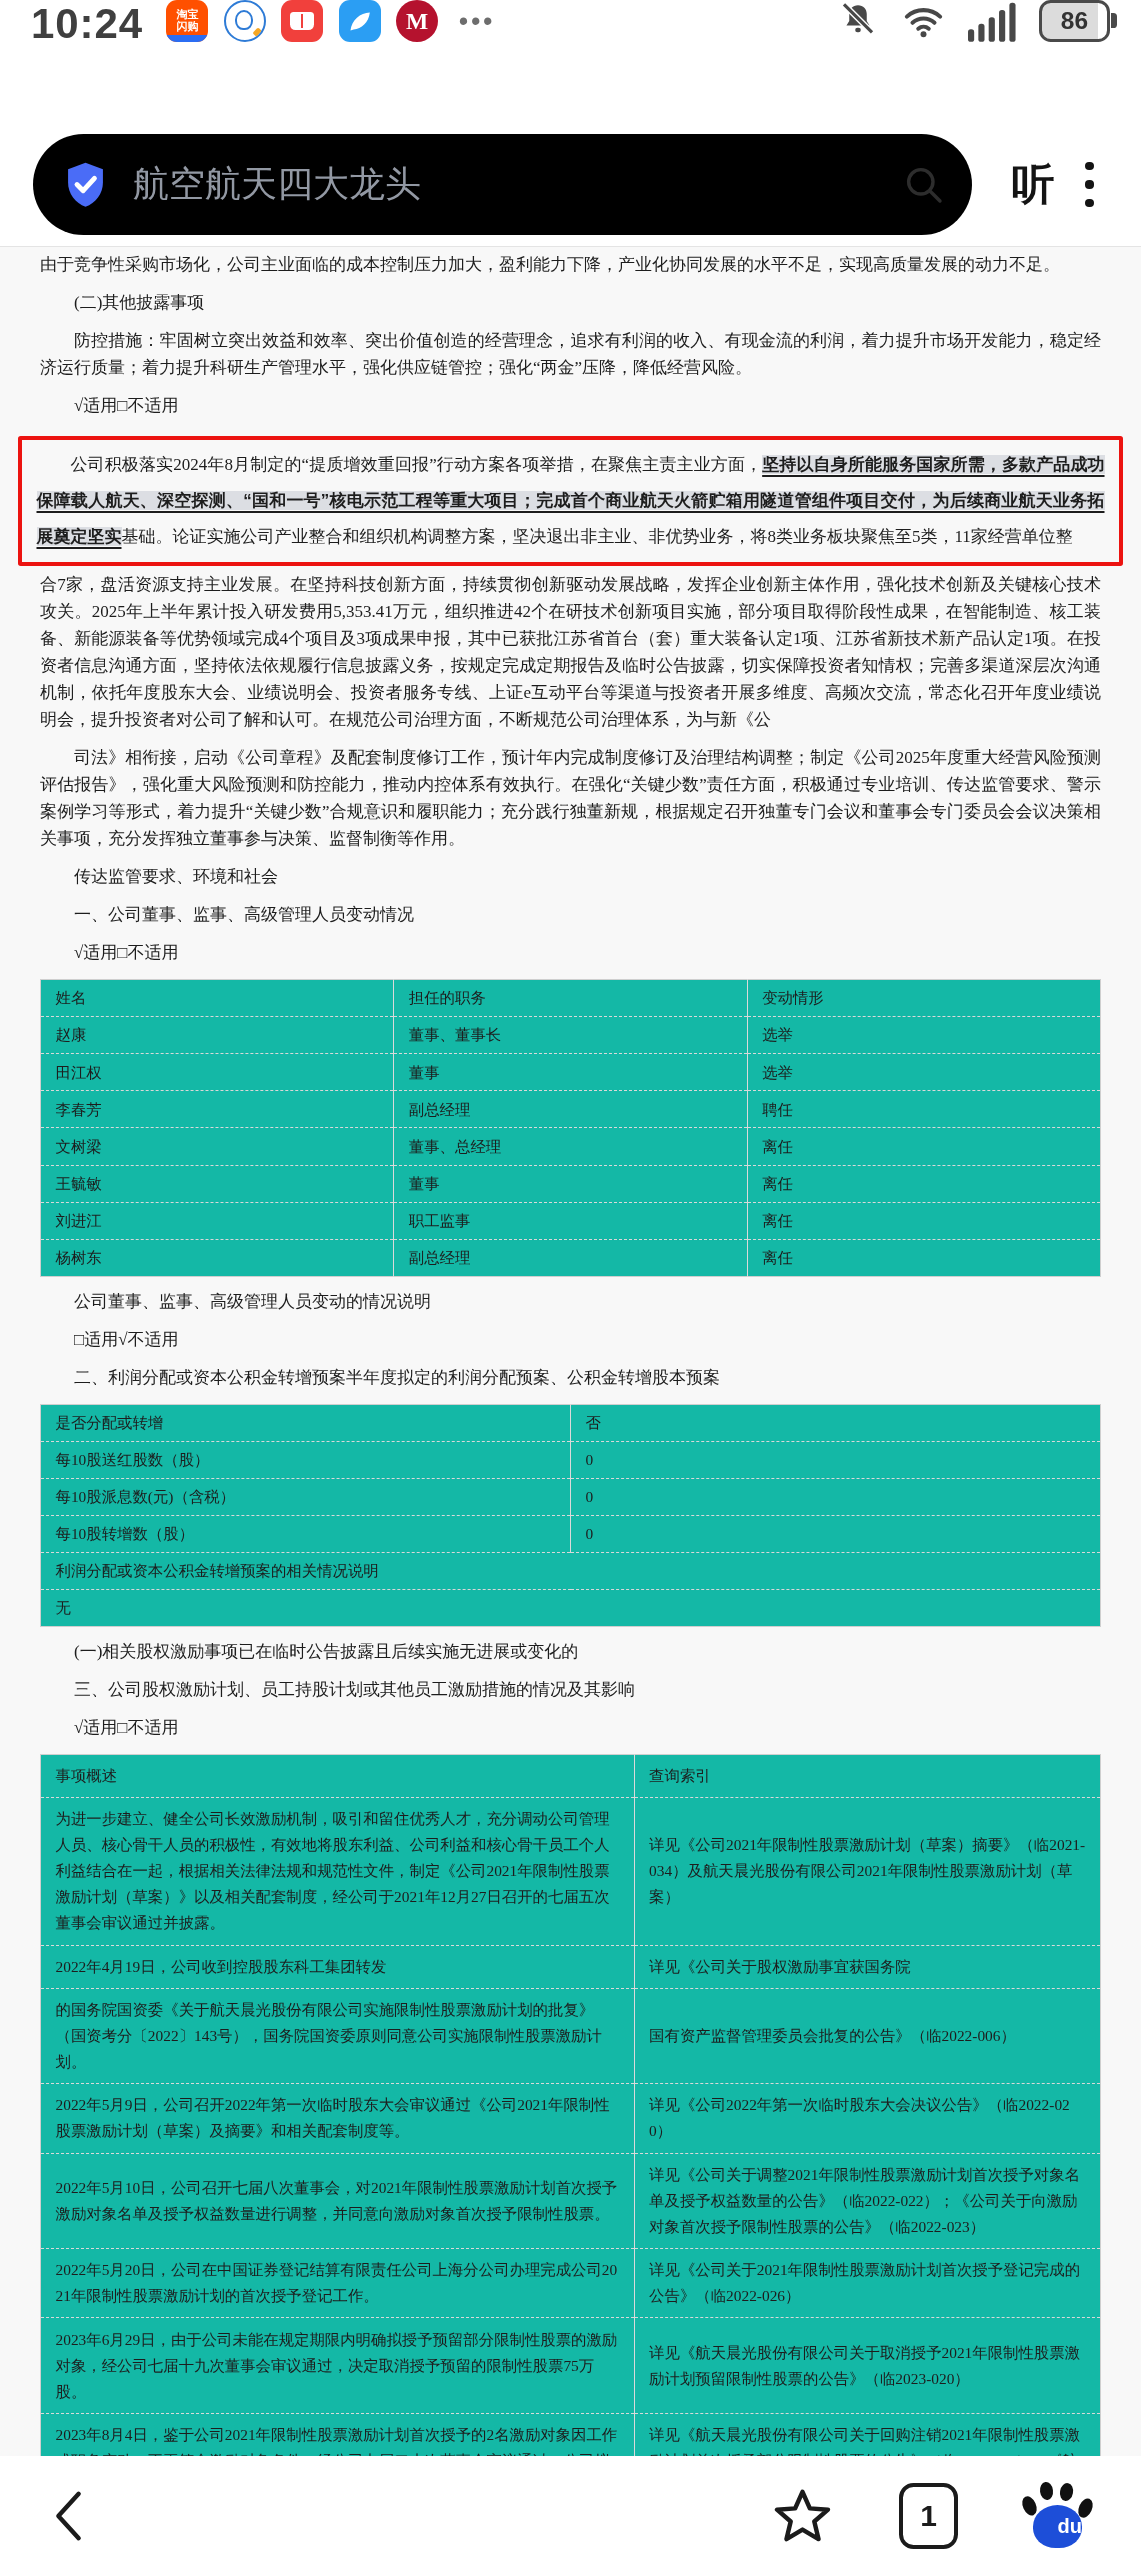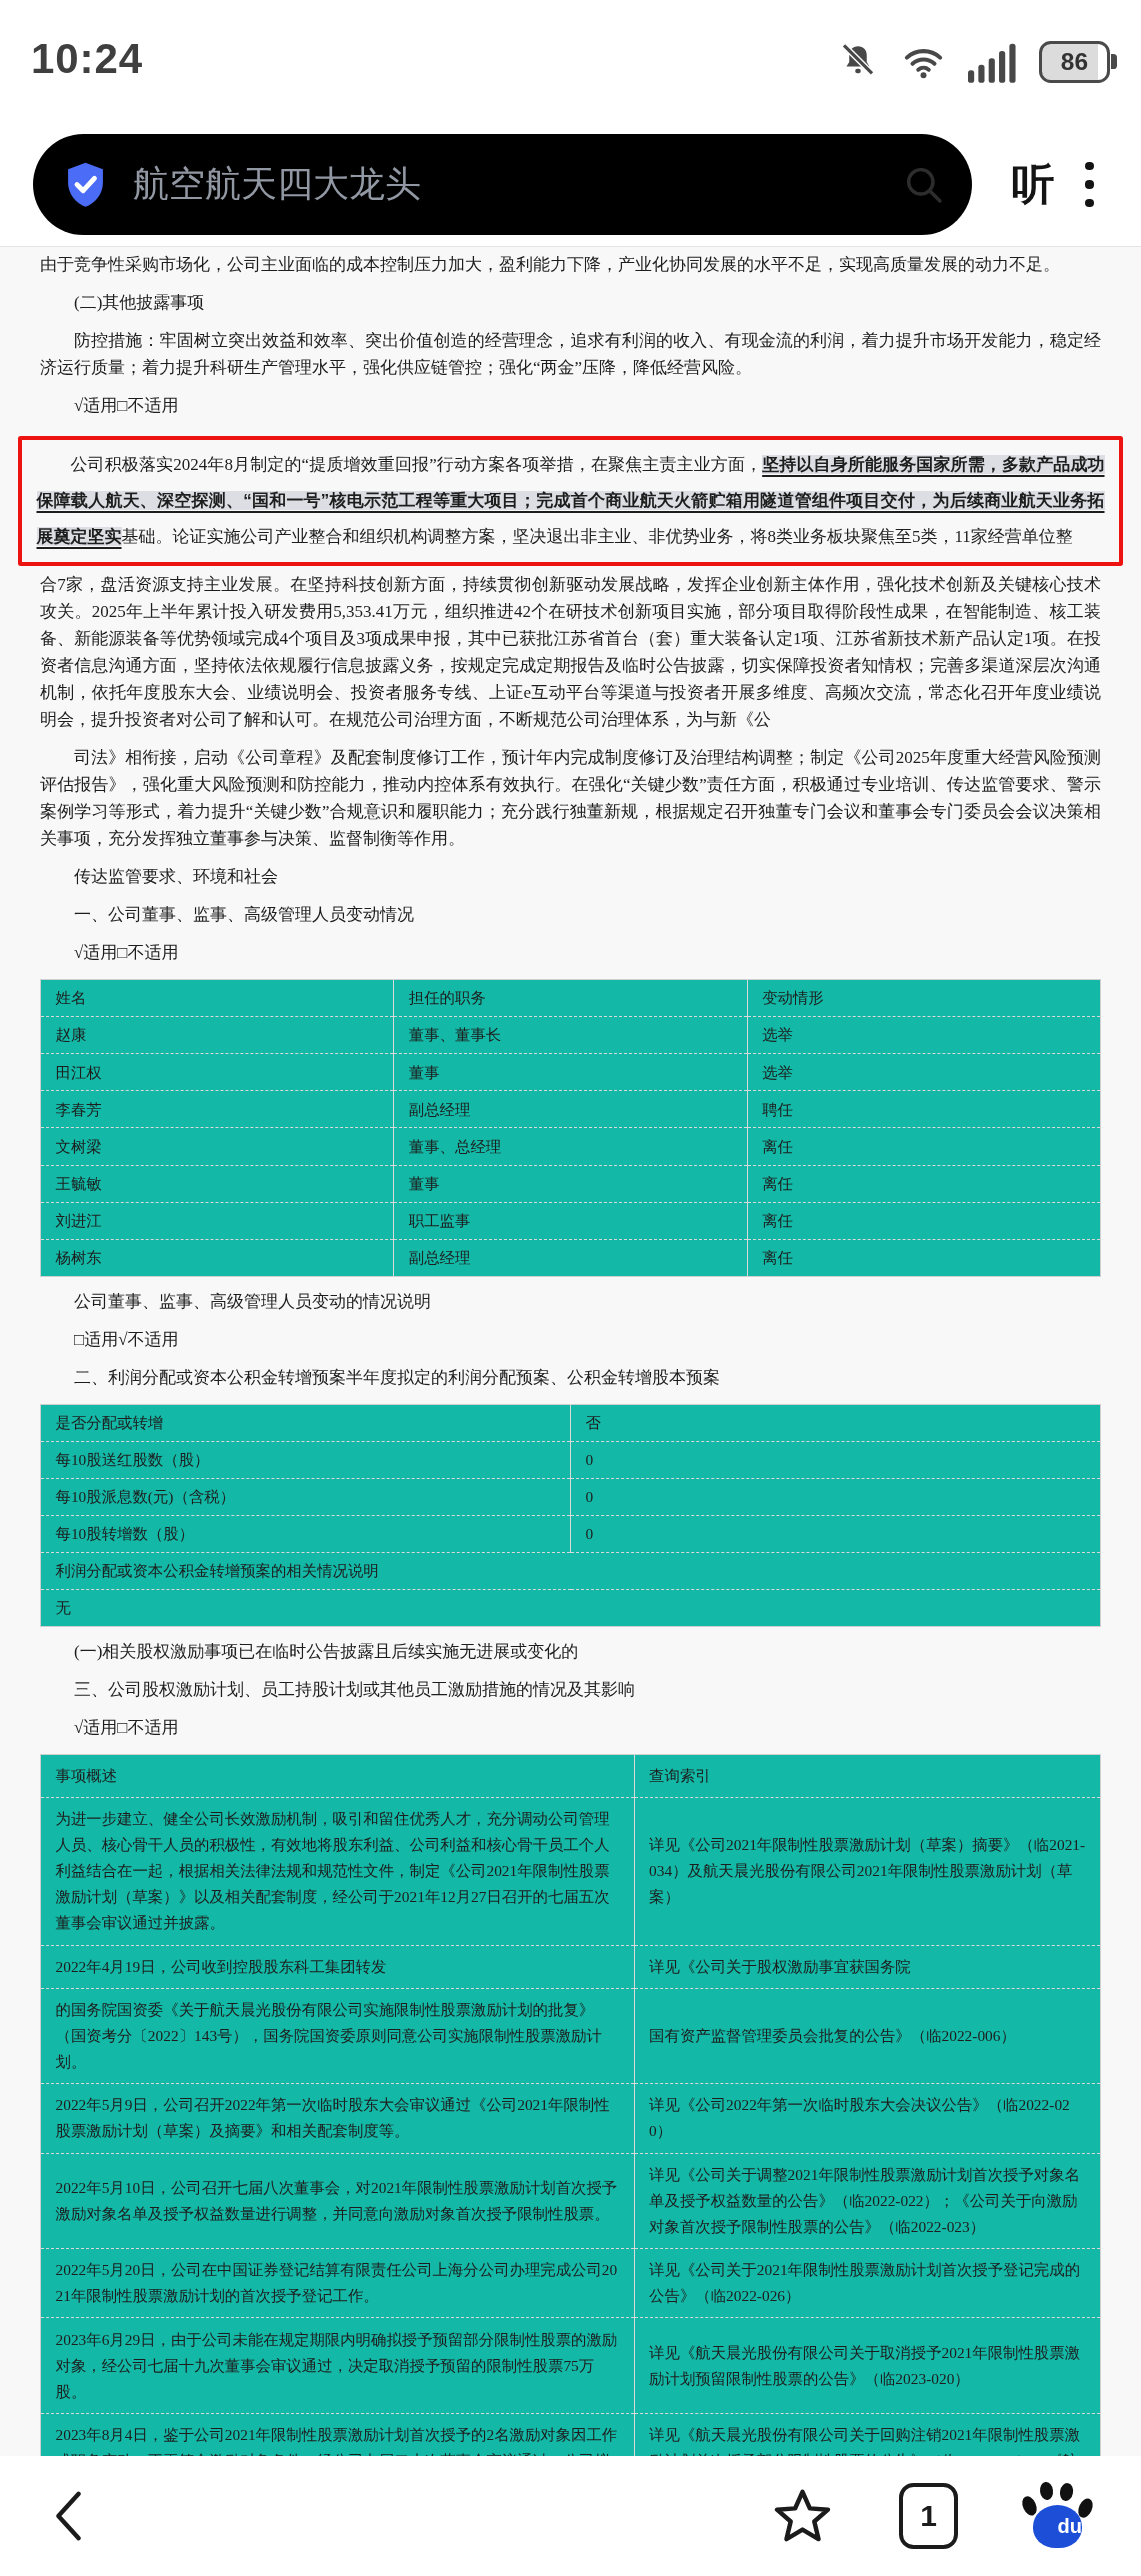--- a/index.html
+++ b/index.html
@@ -1,20 +1,20 @@
 <!DOCTYPE html>
 <html style="font-size:14.5px"><head>
 <meta charset="utf-8">
 <style>
   html,body{margin:0;padding:0;background:#fff;}
   .page{position:relative;width:1141px;height:2576px;background:#fff;overflow:hidden;
         font-family:"Liberation Sans",sans-serif;-webkit-font-smoothing:antialiased;}
 
   
-  .status{height:83px;display:flex;align-items:flex-end;padding:0 31px;box-sizing:border-box;}
+  .status{height:83px;display:flex;align-items:flex-start;padding:0 31px;box-sizing:border-box;}
   .time{font-size:42px;font-weight:600;color:#3f3f3f;margin-right:23.5px;letter-spacing:0.9px;}
   .appicons{display:flex;align-items:center;gap:15.4px;}
   .ic{width:42px;height:42px;border-radius:11px;position:relative;overflow:hidden;flex:0 0 auto;}
   .ic-tb{background:#ff5000;display:flex;align-items:center;justify-content:center;}
   .ic-tb span{display:block;width:25px;color:#fff;font-size:11px;line-height:11.8px;font-weight:700;text-align:center;}
   .ic-tb::after{content:"";position:absolute;left:0;bottom:0;width:100%;height:7.2px;background:#2b6df3;}
   .ic-qq{background:#fff;border:2.7px solid #2e7bd6;border-radius:50%;box-sizing:border-box;}
   .ic-qq::before{content:"";position:absolute;left:9px;top:8.2px;width:14.5px;height:16.3px;border:2.7px solid #2e7bd6;border-radius:50% 50% 45% 45%;}
   .ic-qq::after{content:"";position:absolute;right:1.8px;bottom:2.7px;width:8.2px;height:8.2px;background:#f5a623;border-radius:1.8px;transform:rotate(45deg);}
   .ic-book{background:#f1403c;display:flex;align-items:center;justify-content:center;}
@@ -80,20 +80,38 @@
   .paw .t3i{left:37px;top:1.8px;width:12.7px;height:18px;transform:rotate(10deg);}
   .paw .t4{right:0;top:16.3px;width:12.7px;height:20px;transform:rotate(24deg);}
 </style>
 </head>
 <body>
 
 <div class="page">
 
   <div class="status">
     <div class="time">10:24</div>
+    <div class="appicons">
+      <div class="ic ic-tb">
+          <span>淘宝闪购</span>
+        </div>
+      <div class="ic ic-qq"></div>
+      <div class="ic ic-book">
+          <span class="book"></span>
+        </div>
+      <div class="ic ic-feather">
+        <svg width="31" height="31" viewBox="0 0 24 24">
+            <path d="M5 19c1-8.5 7.5-13.5 15-14-1 8-6.5 12.5-12.5 13.2L5 19z" fill="#fff"></path>
+          </svg>
+      </div>
+      <div class="ic ic-cmb">
+          <span>M</span>
+        </div>
+      <div class="more">•••</div>
+    </div>
     <div class="status-right">
       <svg width="42" height="42" viewBox="0 0 24 24">
         <path d="M12 3c-3 0-5 2.2-5 5v4l-1.6 2.6h13.2L17 12V8c0-2.8-2-5-5-5z" fill="#484848"></path>
         <rect x="10.4" y="15.8" width="3.2" height="2.6" rx="1.3" fill="#484848"></rect>
         <line x1="4" y1="2.5" x2="20" y2="18.5" stroke="#fff" stroke-width="3.4"></line>
         <line x1="4" y1="2.5" x2="20" y2="18.5" stroke="#484848" stroke-width="1.8"></line>
       </svg>
       <svg width="45" height="42" viewBox="0 0 24 24">
         <path d="M2.5 9.5a14 14 0 0 1 19 0" stroke="#484848" stroke-width="2.3" fill="none" stroke-linecap="round"></path>
         <path d="M5.7 13a9.3 9.3 0 0 1 12.6 0" stroke="#484848" stroke-width="2.3" fill="none" stroke-linecap="round"></path>

